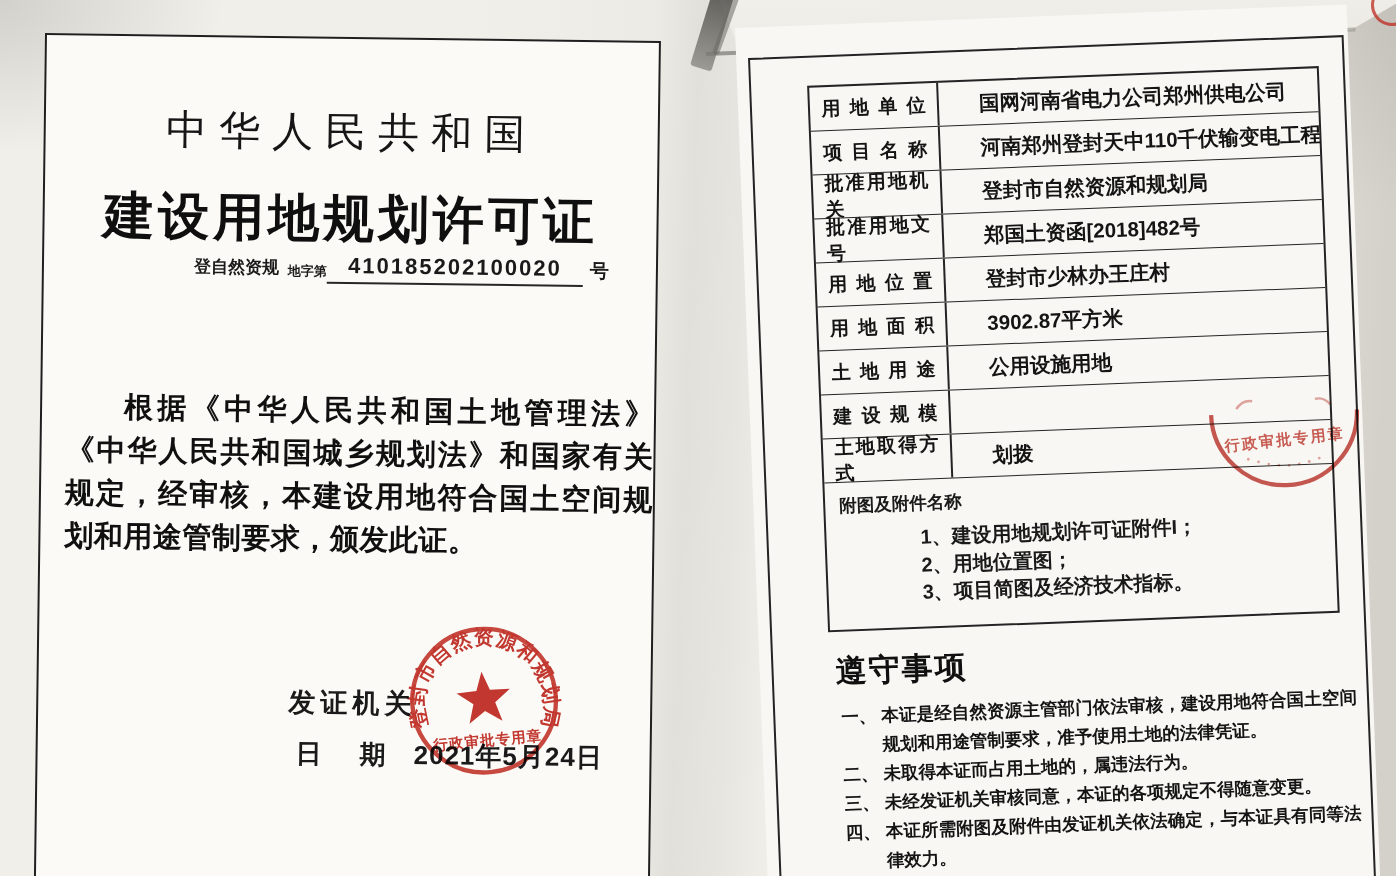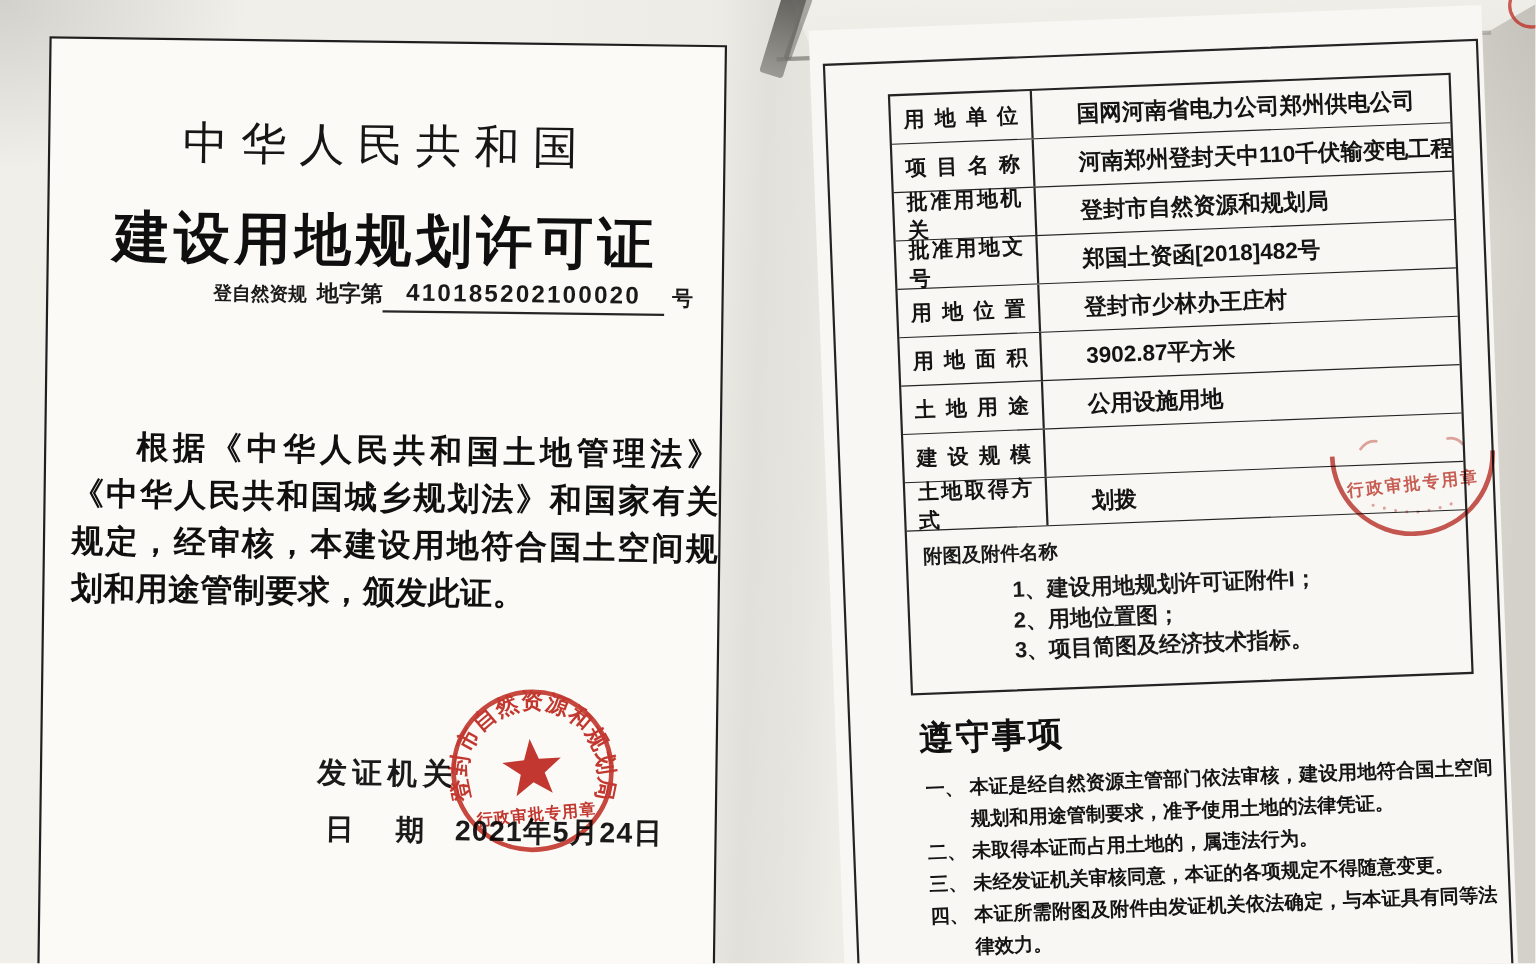--- a/index.html
+++ b/index.html
@@ -25,21 +25,21 @@
   }
   .cert-title{
     position:absolute; left:0; right:0; top:146px; text-align:center;
     font-size:51px; font-weight:700; letter-spacing:4px; color:#0f0f0f;
   }
   .serial-line{
     position:absolute; left:150px; top:214px; display:flex; align-items:flex-end;
     white-space:nowrap;
   }
   .serial-agency{font-size:17px; font-weight:700; margin-right:9px; padding-bottom:4px;}
-  .serial-prefix{font-size:20px; font-weight:600; padding-bottom:3px;}
+  .serial-prefix{font-size:13px; font-weight:600; padding-bottom:3px;}
   .serial-number{
     display:inline-block; width:256px; text-align:center;
     border-bottom:2.5px solid #262626; font-size:22px; font-weight:700;
     letter-spacing:2px; padding-bottom:3px;
   }
   .serial-suffix{font-size:19px; font-weight:600; margin-left:7px; padding-bottom:3px;}
   .body-par{
     position:absolute; left:24px; top:350px; width:588px;
     font-size:29px; line-height:43px; font-weight:600; letter-spacing:.5px;
     text-align:justify; text-indent:2em; color:#101010;

